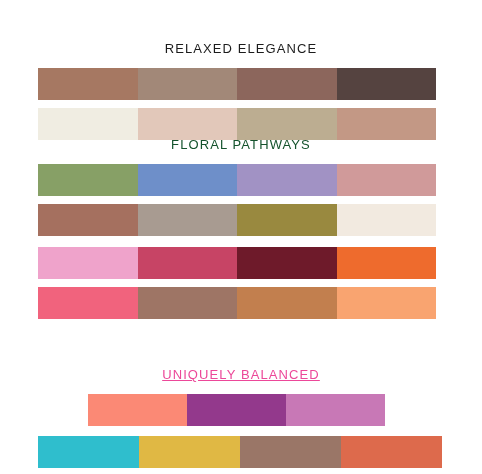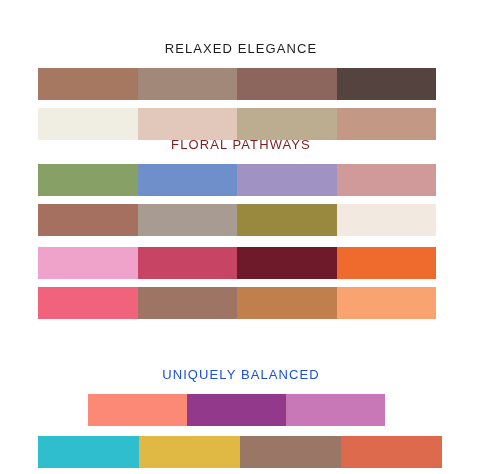--- a/index.html
+++ b/index.html
@@ -87,21 +87,21 @@
     </div>
     <div class="swatch-row row-2">
       <div class="swatch" title="#F0EDE2" style="background-color: rgb(240, 237, 226);"></div>
       <div class="swatch" title="#E2C8BA" style="background-color: rgb(226, 200, 186);"></div>
       <div class="swatch" title="#BCAD91" style="background-color: rgb(188, 173, 145);"></div>
       <div class="swatch" title="#C39885" style="background-color: rgb(195, 152, 133);"></div>
     </div>
   </section>
 
   <section class="palette-group rows-standard" id="group-floral">
-    <h2 class="palette-title" style="color: #7f1d1d;">FLORAL PATHWAYS</h2>
+    <h2 class="palette-title" style="color: #14532d;">FLORAL PATHWAYS</h2>
     <div class="swatch-row row-1">
       <div class="swatch" title="#87A066" style="background-color: rgb(135, 160, 102);"></div>
       <div class="swatch" title="#6E8FC9" style="background-color: rgb(110, 143, 201);"></div>
       <div class="swatch" title="#A192C4" style="background-color: rgb(161, 146, 196);"></div>
       <div class="swatch" title="#D09A9A" style="background-color: rgb(208, 154, 154);"></div>
     </div>
     <div class="swatch-row row-2">
       <div class="swatch" title="#A5705F" style="background-color: rgb(165, 112, 95);"></div>
       <div class="swatch" title="#A89B91" style="background-color: rgb(168, 155, 145);"></div>
       <div class="swatch" title="#99893F" style="background-color: rgb(153, 137, 63);"></div>
@@ -118,21 +118,21 @@
     </div>
     <div class="swatch-row row-2">
       <div class="swatch" title="#F1637D" style="background-color: rgb(241, 99, 125);"></div>
       <div class="swatch" title="#9E7565" style="background-color: rgb(158, 117, 101);"></div>
       <div class="swatch" title="#C27F4E" style="background-color: rgb(194, 127, 78);"></div>
       <div class="swatch" title="#F9A470" style="background-color: rgb(249, 164, 112);"></div>
     </div>
   </section>
 
   <section class="palette-group rows-offset" id="group-uniquely">
-    <h2 class="palette-title" style="color: #1d4ed8;">UNIQUELY BALANCED</h2>
+    <h2 class="palette-title" style="color: #ec4899; text-decoration: underline;">UNIQUELY BALANCED</h2>
     <div class="swatch-row row-top">
       <div class="swatch" title="#FB8975" style="background-color: rgb(251, 137, 117);"></div>
       <div class="swatch" title="#93398C" style="background-color: rgb(147, 57, 140);"></div>
       <div class="swatch" title="#C878B6" style="background-color: rgb(200, 120, 182);"></div>
     </div>
     <div class="swatch-row row-bottom">
       <div class="swatch" title="#2FBECD" style="background-color: rgb(47, 190, 205);"></div>
       <div class="swatch" title="#E0B844" style="background-color: rgb(224, 184, 68);"></div>
       <div class="swatch" title="#9A7667" style="background-color: rgb(154, 118, 103);"></div>
       <div class="swatch" title="#DD6A4C" style="background-color: rgb(221, 106, 76);"></div>

